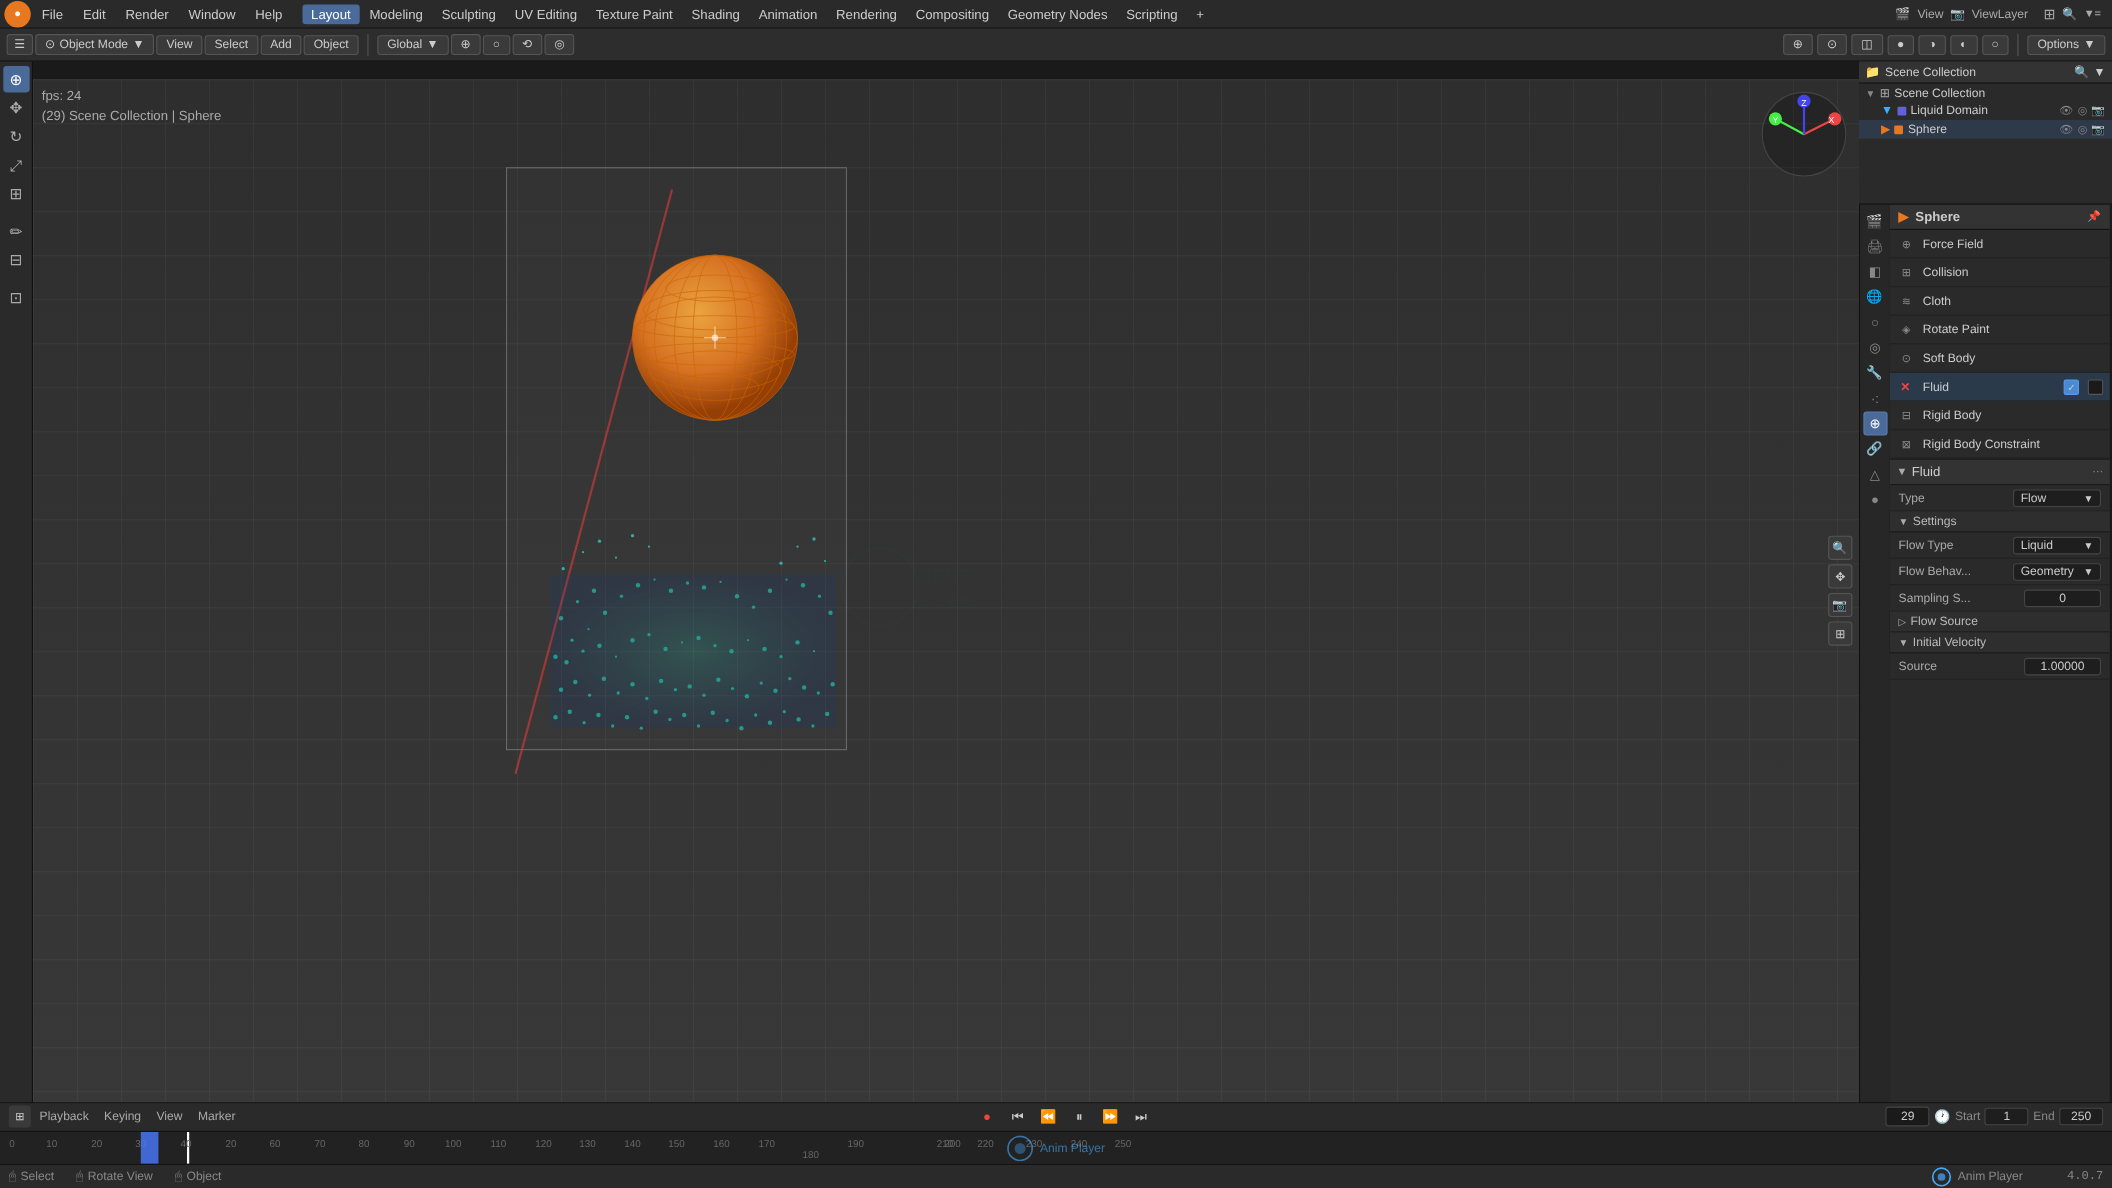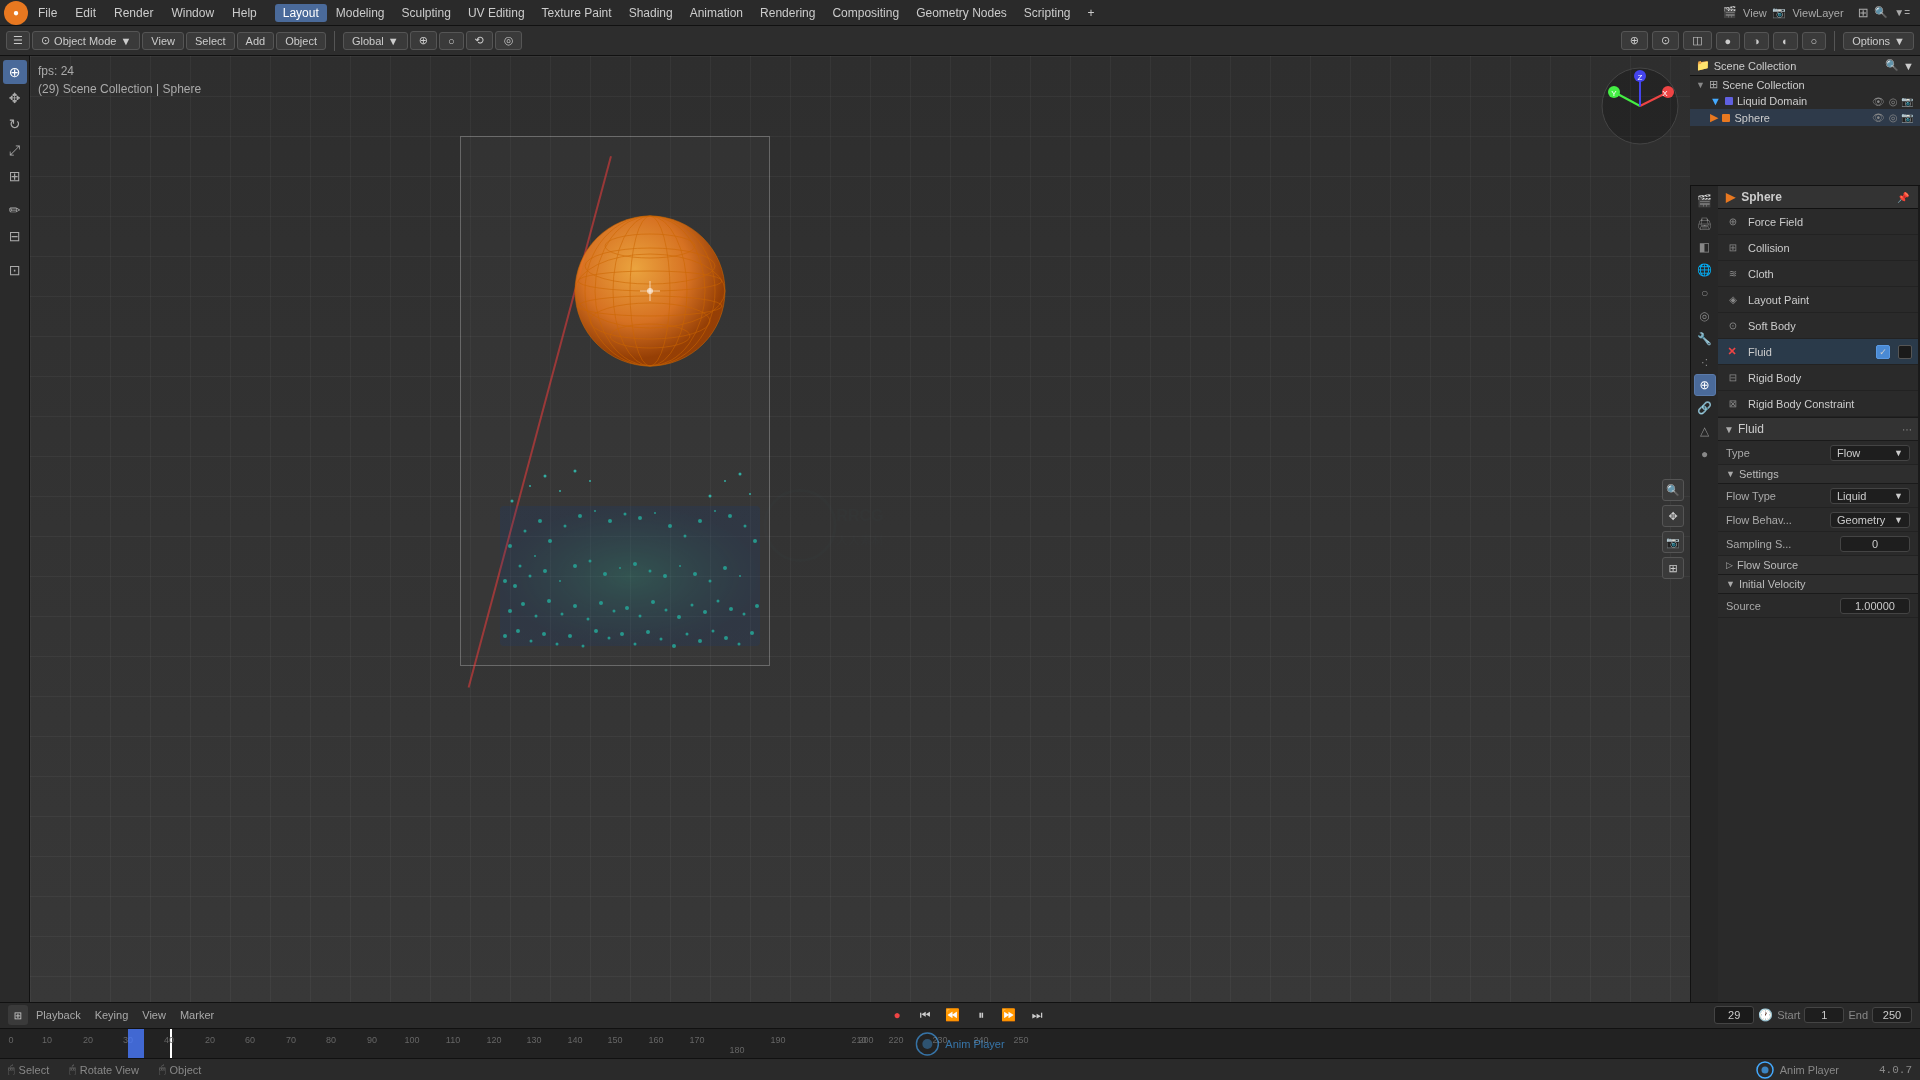--- a/index.html
+++ b/index.html
@@ -81,20 +81,21 @@
       font-size: 14px;
     }
     .side-tool.active { background: #4a6a9a; color: #fff; }
 
     
     #viewport {
       flex: 1;
       background: #3a3a3a;
       position: relative;
       overflow: hidden;
+      margin-top: 16px;
     }
     #viewport-bg {
       position: absolute;
       inset: 0;
       background: linear-gradient(180deg, #2e2e2e 0%, #383838 100%);
     }
     .grid-overlay {
       position: absolute;
       inset: 0;
       background-image:
@@ -817,21 +818,21 @@
             <span class="phys-label">Collision</span>
           </div>
 
           <div class="physics-item">
             <div class="phys-icon">≋</div>
             <span class="phys-label">Cloth</span>
           </div>
 
           <div class="physics-item">
             <div class="phys-icon">◈</div>
-            <span class="phys-label">Layout Paint</span>
+            <span class="phys-label">Rotate Paint</span>
           </div>
 
           <div class="physics-item">
             <div class="phys-icon">⊙</div>
             <span class="phys-label">Soft Body</span>
           </div>
 
           <div class="physics-item active">
             <div class="phys-icon">
                 <span class="x-close">✕</span>

